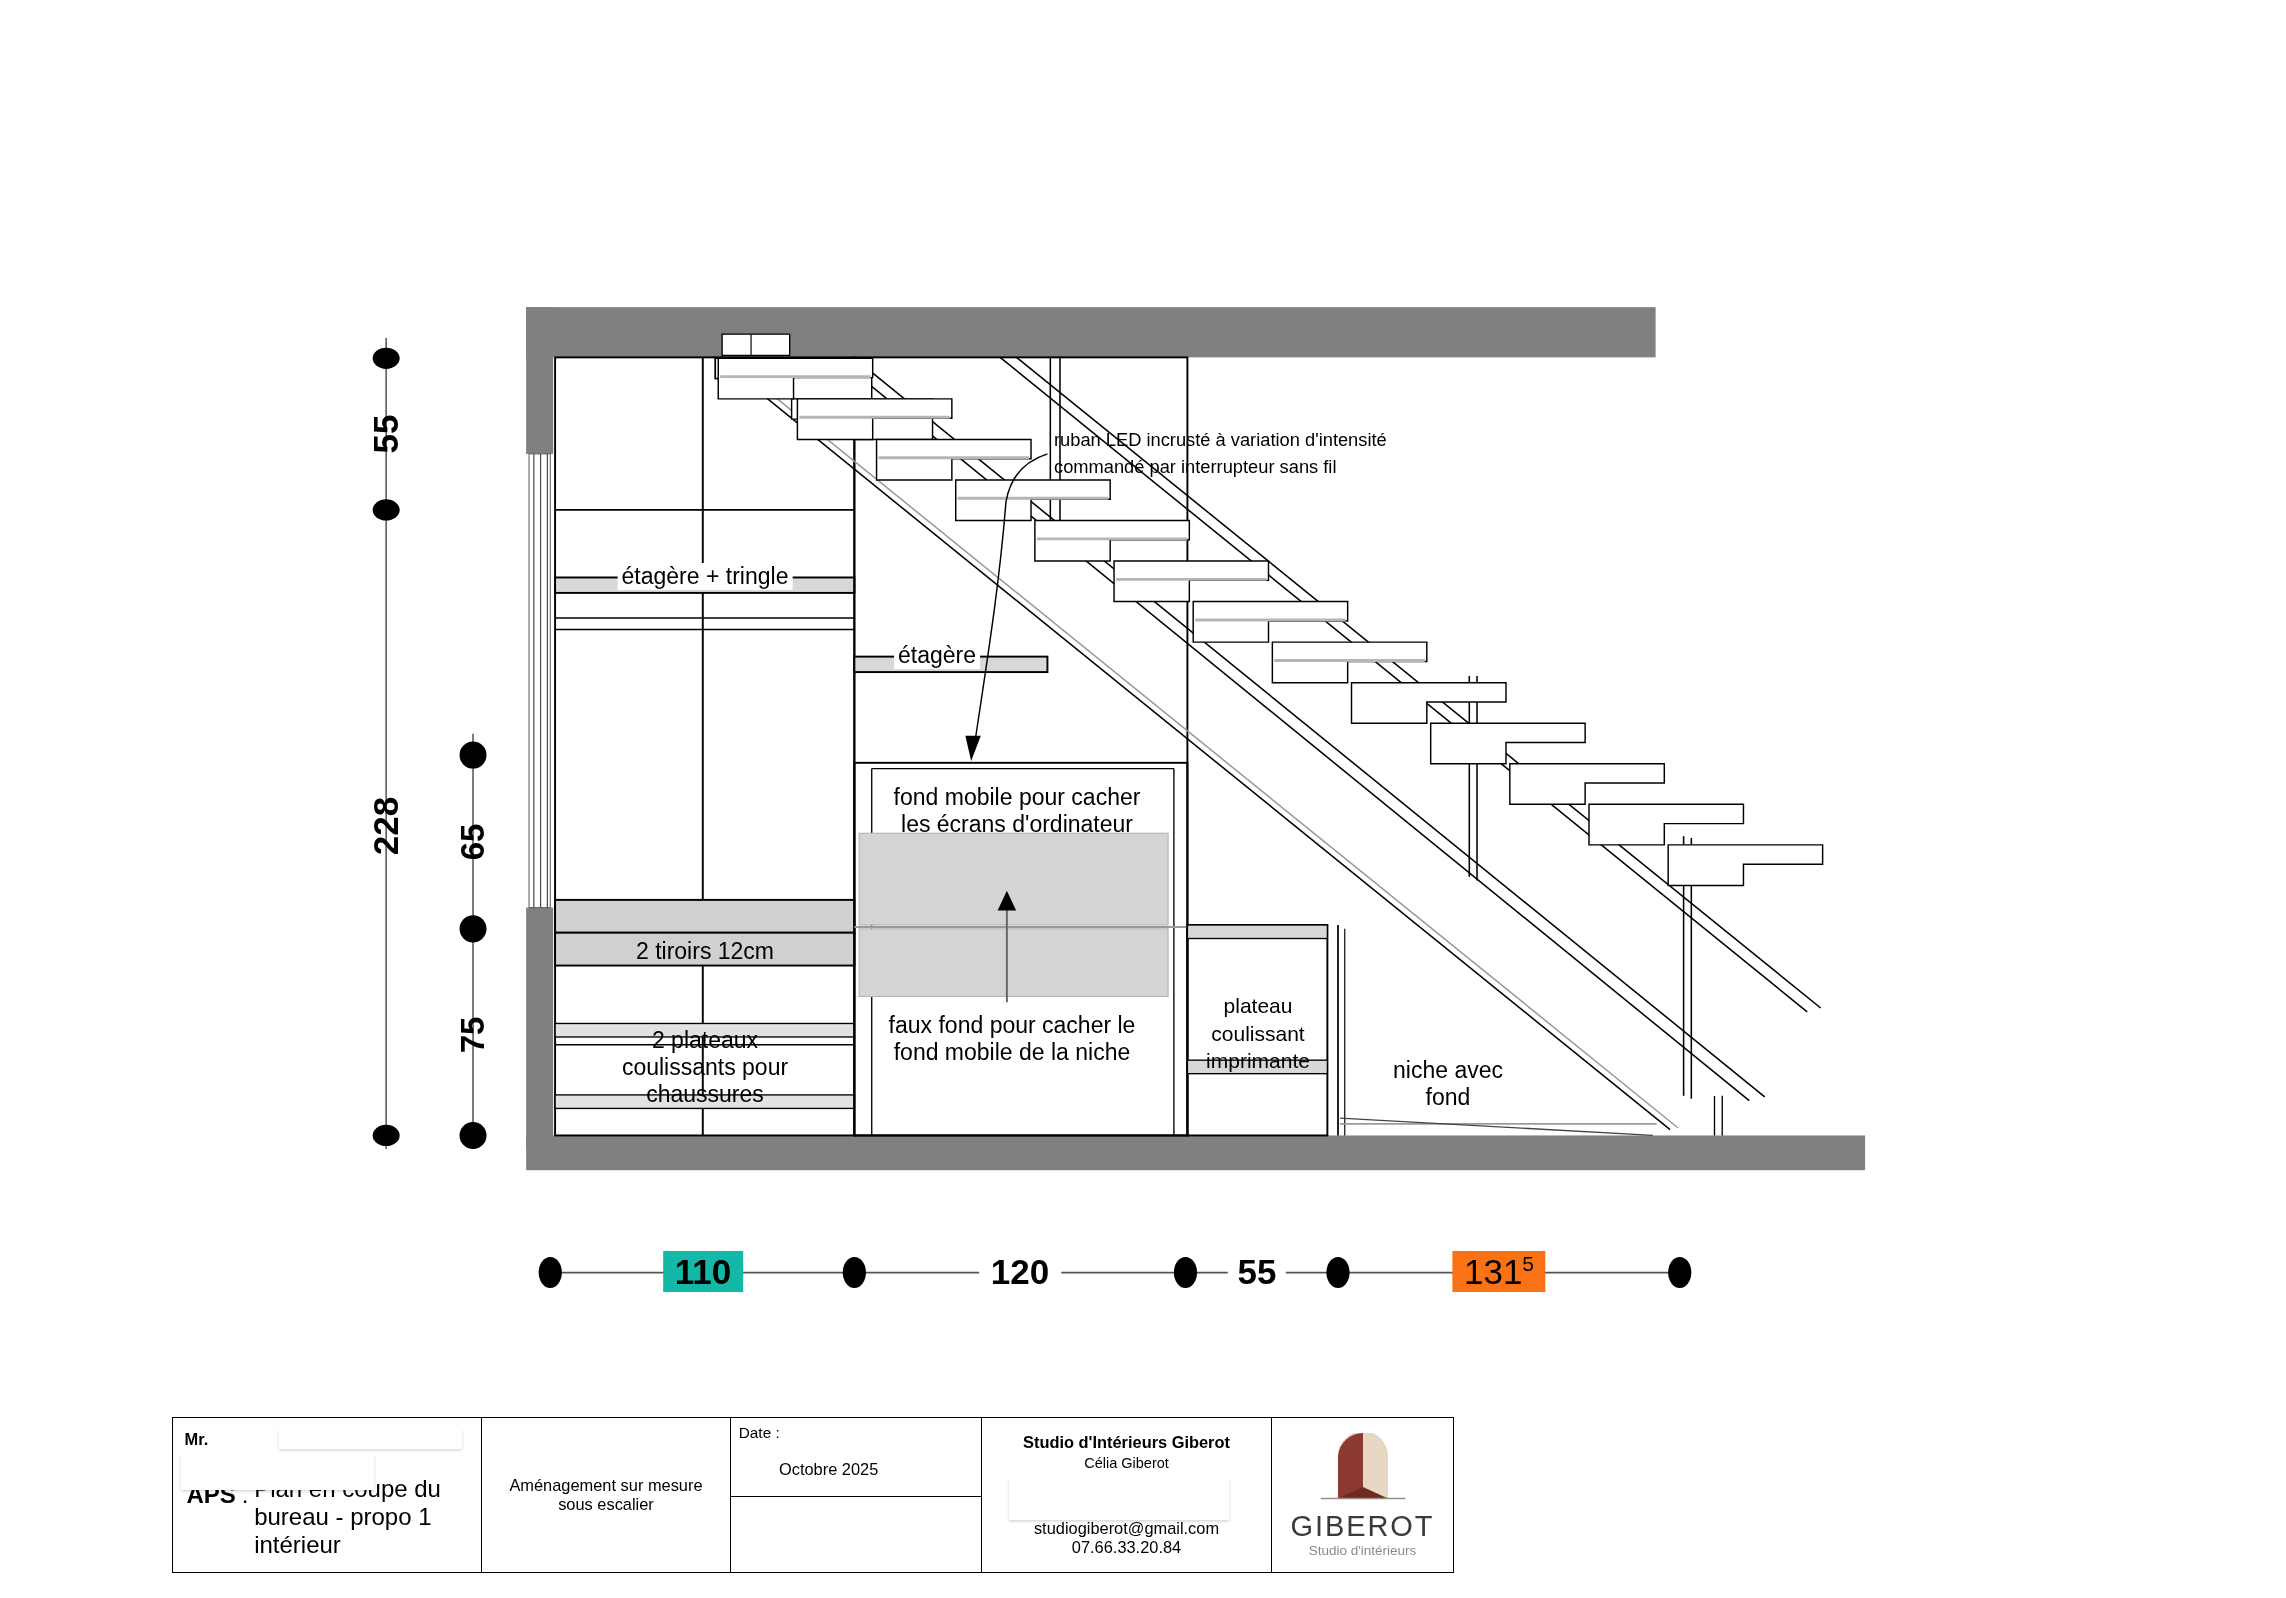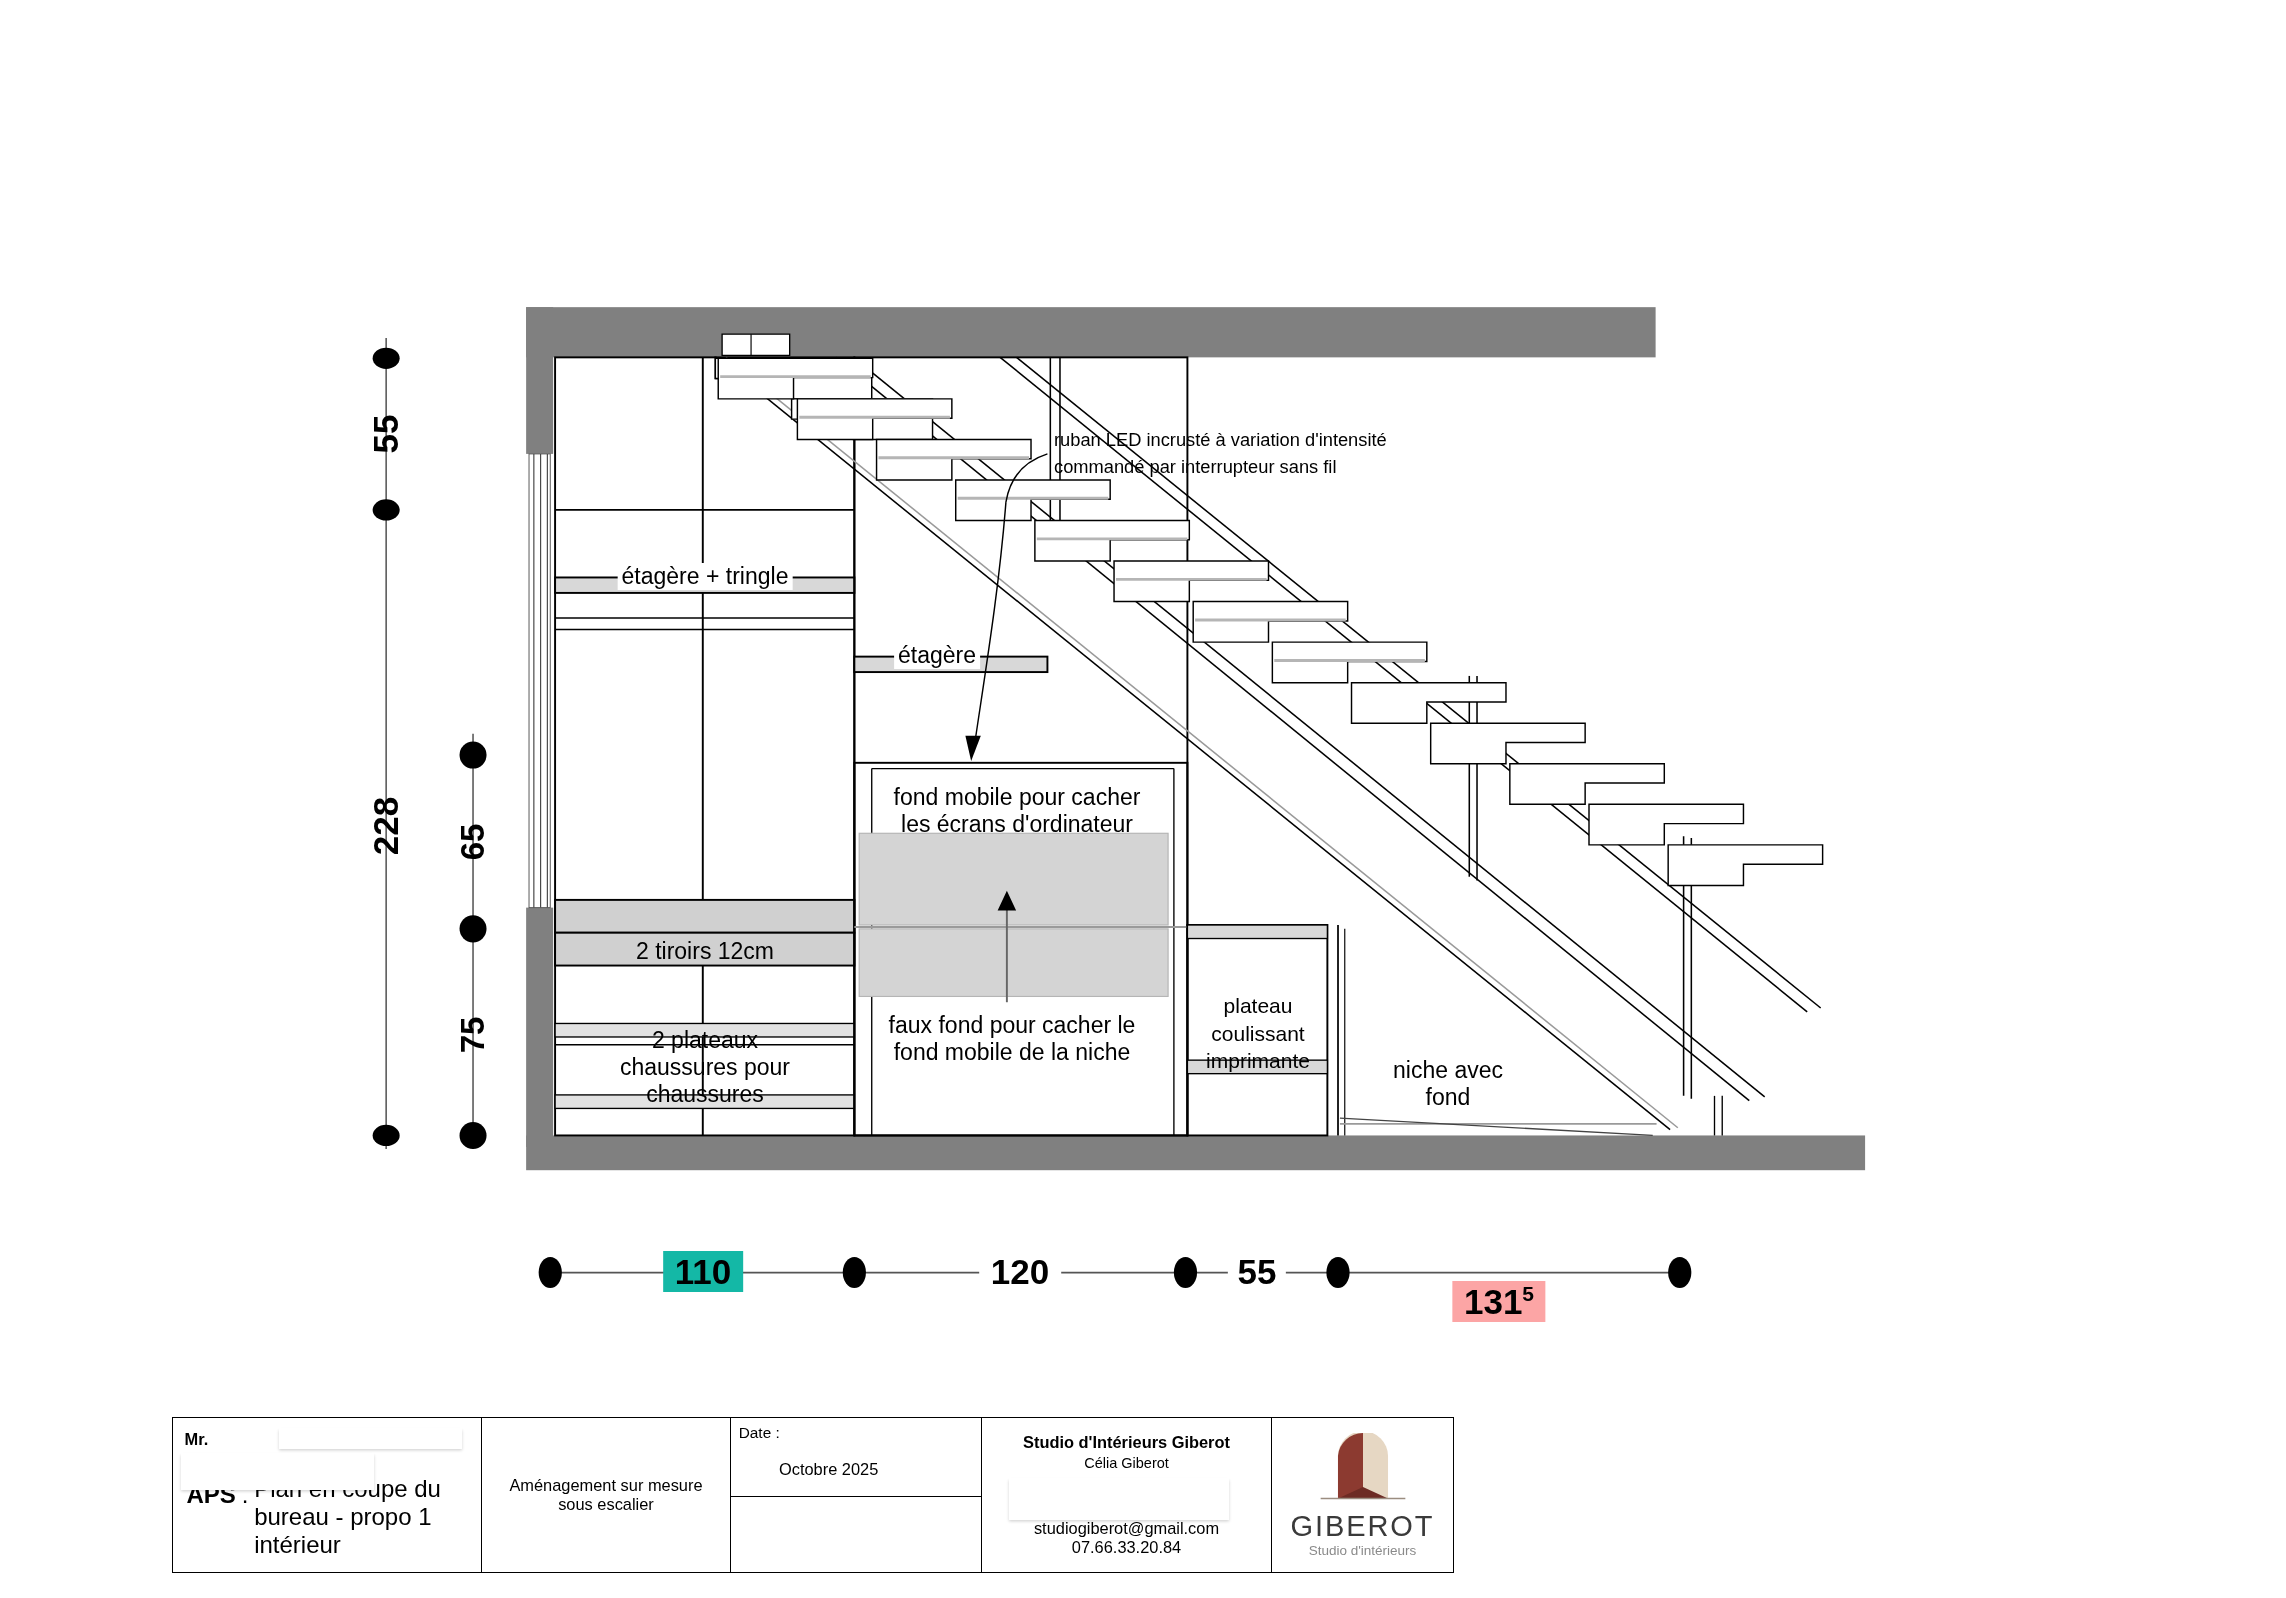--- a/index.html
+++ b/index.html
@@ -203,21 +203,21 @@
 
 <div class="txt ctr" style="left:1017px;top:784px;font-size:23px;">fond mobile pour cacher</div>
 <div class="txt ctr" style="left:1017px;top:811px;font-size:23px;">les écrans d'ordinateur</div>
 
 <div class="txt ctr" style="left:1012px;top:1012px;font-size:23px;">faux fond pour cacher le</div>
 <div class="txt ctr" style="left:1012px;top:1039px;font-size:23px;">fond mobile de la niche</div>
 
 <div class="txt ctr" style="left:705px;top:938px;font-size:23px;">2 tiroirs 12cm</div>
 
 <div class="txt ctr" style="left:705px;top:1027px;font-size:23px;">2 plateaux</div>
-<div class="txt ctr" style="left:705px;top:1054px;font-size:23px;">chaussures pour</div>
+<div class="txt ctr" style="left:705px;top:1054px;font-size:23px;">coulissants pour</div>
 <div class="txt ctr" style="left:705px;top:1081px;font-size:23px;">chaussures</div>
 
 <div class="txt ctr" style="left:1258px;top:994px;font-size:21px;">plateau</div>
 <div class="txt ctr" style="left:1258px;top:1022px;font-size:21px;">coulissant</div>
 <div class="txt ctr" style="left:1258px;top:1049px;font-size:21px;">imprimante</div>
 
 <div class="txt ctr" style="left:1448px;top:1057px;font-size:23px;">niche avec</div>
 <div class="txt ctr" style="left:1448px;top:1084px;font-size:23px;">fond</div>
 
 <div class="txt" style="left:386px;top:434px;font-size:35px;font-weight:bold;
@@ -225,21 +225,21 @@
 <div class="txt" style="left:386px;top:826px;font-size:35px;font-weight:bold;
      transform:translate(-50%,-50%) rotate(-90deg);">228</div>
 <div class="txt" style="left:473px;top:842px;font-size:33px;font-weight:bold;
      transform:translate(-50%,-50%) rotate(-90deg);">65</div>
 <div class="txt" style="left:473px;top:1035px;font-size:33px;font-weight:bold;
      transform:translate(-50%,-50%) rotate(-90deg);">75</div>
 
 <div class="txt ctr" style="left:703px;top:1251px;font-size:35px;font-weight:bold;background:#14b8a6;padding:0 11.6px;">110</div>
 <div class="txt ctr" style="left:1020px;top:1251px;font-size:35px;font-weight:bold;background:#fff;padding:0 11.6px;">120</div>
 <div class="txt ctr" style="left:1257px;top:1251px;font-size:35px;font-weight:bold;background:#fff;padding:0 9.7px;">55</div>
-<div class="txt ctr" style="left:1499px;top:1251px;font-size:35px;font-weight:bold;background:#fca5a5;padding:0 11.6px;margin-top:30px;">
+<div class="txt ctr" style="left:1499px;top:1251px;font-size:35px;font-weight:normal;background:#f97316;padding:0 11.6px;">
   <span>131</span><sup style="font-size:21px;">5</sup>
 </div>
 
 <div id="titleblock">
 
   <div class="tbcell tb-left">
     <div class="top">
       <div class="lbl bold" style="left:11.6px;top:11.6px;font-size:16.4px;">Mr. et Mme.</div>
       <div class="redact" style="left:106px;top:9.7px;width:183px;height:21px;"></div>
       <div class="redact" style="left:7.7px;top:35px;width:193px;height:37px;"></div>

